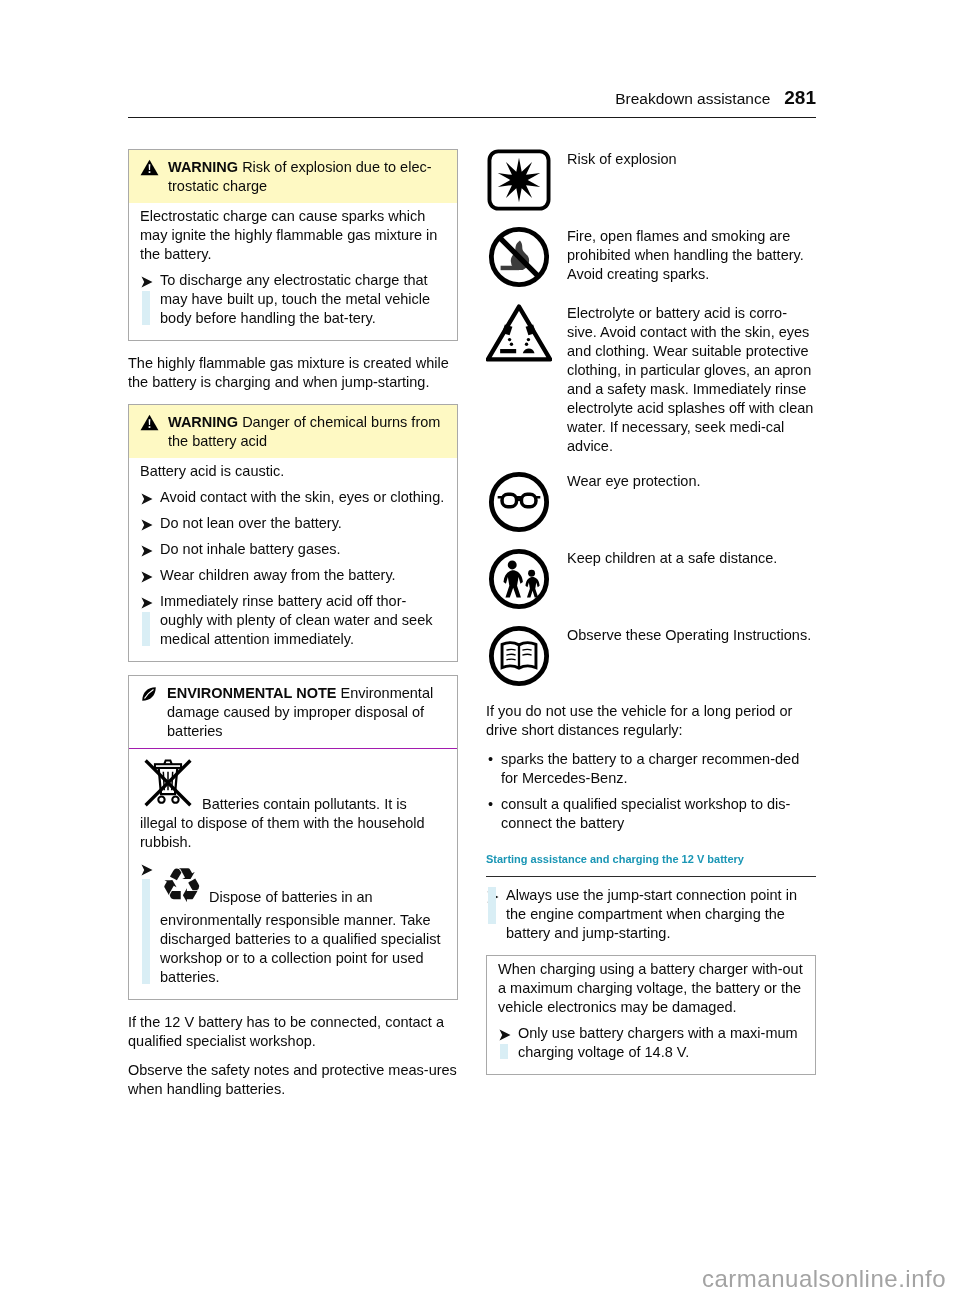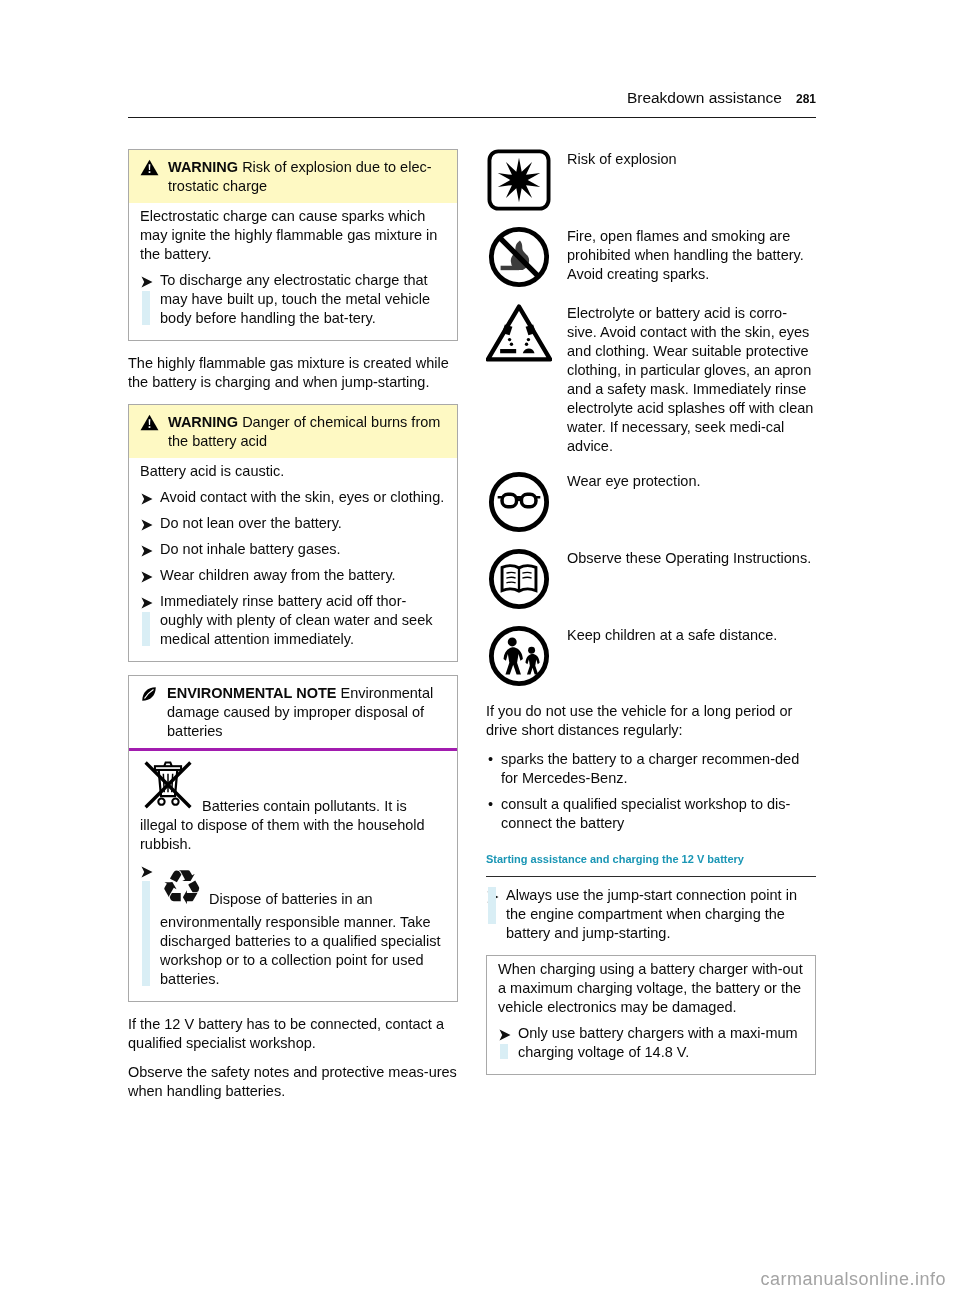--- a/index.html
+++ b/index.html
@@ -4,30 +4,30 @@
 <style>
   * { margin:0; padding:0; box-sizing:border-box; }
   html,body { background:#fff; }
   .page {
     position:relative; width:960px; height:1302px; margin:0 auto;
     background:#ffffff; color:#0b0b0b; overflow:hidden;
     font-family:"Liberation Sans", sans-serif; font-size:14.5px; line-height:19px;
   }
   
   .hdr { position:absolute; top:88px; left:128px; width:688px; text-align:right; font-size:15.5px; }
-  .hdr .num { font-weight:bold; font-size:12px; margin-left:14px; }
+  .hdr .num { font-weight:bold; font-size:19px; margin-left:14px; }
   .hdr-rule { position:absolute; top:117px; left:128px; width:688px; border-top:1.4px solid #1a1a1a; }
   
   .colL { position:absolute; left:128px; top:149px; width:330px; }
   .colR { position:absolute; left:486px; top:149px; width:330px; }
   
   .box { border:1px solid #a9a9a9; margin-bottom:13px; background:#fff; }
   .box-hd { display:flex; gap:9px; padding:8px 11px 7px; align-items:flex-start; }
   .box-hd.gray { background:#fef9c3; }
-  .box-hd.line { border-bottom:3px solid #a21caf; }
+  .box-hd.line { border-bottom:1px solid #a21caf; }
   .box-hd .ttl { flex:1; }
   .lbl { font-weight:bold; }
   .box-bd { padding:4px 11px 12px; }
   .icn { flex:0 0 auto; display:inline-block; margin-top:1px; }
   p.body { margin:0 0 4px; }
   p.para { margin:0 0 10px; }
   
   .instr { position:relative; padding-left:20px; margin-top:7px; }
   .instr .arr { position:absolute; left:1px; top:3px; }
   .instr .gut { position:absolute; left:2px; top:20px; bottom:3px; width:8px; background:#d9eef5; }
@@ -39,21 +39,21 @@
   .pict-row { display:flex; gap:15px; margin-bottom:15px; align-items:flex-start; }
   .pict { flex:0 0 66px; width:66px; display:flex; justify-content:center; }
   .pict-txt { flex:1; padding-top:1px; }
   
   .sec-hd { font-weight:bold; font-size:11px; line-height:20px; margin:16px 0 9px;
             padding-bottom:7px; border-bottom:1.2px solid #2b2b2b; }
   
   .inline-icon { display:inline-block; vertical-align:baseline; margin-right:6px; }
   .recycle-glyph { font-size:48px; line-height:52px; color:#111; font-family:"DejaVu Sans", sans-serif; }
   
-  .watermark { position:absolute; right:14px; bottom:8px; font-size:18px; line-height:30px;
+  .watermark { position:absolute; right:14px; bottom:8px; font-size:24px; line-height:30px;
                color:#a3a3a3; letter-spacing:0.5px; }
   .mt12 { margin-top:12px; }
 </style>
 </head>
 <body>
 
 <div class="page">
 
   <div class="hdr">
     <span>Breakdown assistance</span><span class="num">281</span>
@@ -233,39 +233,39 @@
           <path d="M29.5 29.5 h5" stroke="#000" stroke-width="3"></path>
         </svg>
       </span>
       <div class="pict-txt">Wear eye protection.</div>
     </div>
 
     <div class="pict-row">
       <span class="pict">
         <svg width="62" height="62" viewBox="0 0 64 64">
           <circle cx="32" cy="32" r="28.5" fill="#fff" stroke="#000" stroke-width="5"></circle>
-          <path d="M32 20.5 c-5.5-3-11.5-3-17.5-0.5 v24 c6-2.5 12-2.5 17.5 0.5 5.5-3 11.5-3 17.5-0.5 v-24 c-6-2.5-12-2.5-17.5 0.5 z" fill="#fff" stroke="#000" stroke-width="3"></path>
-          <path d="M32 20.5 v24" stroke="#000" stroke-width="2.4"></path>
-          <path d="M19 26 c3.5-1 7-1 9.5 0 M19 31 c3.5-1 7-1 9.5 0 M19 36 c3.5-1 7-1 9.5 0 M35.5 26 c3.5-1 7-1 9.5 0 M35.5 31 c3.5-1 7-1 9.5 0" stroke="#000" stroke-width="1.4" fill="none"></path>
-        </svg>
-      </span>
-      <div class="pict-txt">Observe these Operating Instructions.</div>
-    </div>
-
-    <div class="pict-row">
-      <span class="pict">
-        <svg width="62" height="62" viewBox="0 0 64 64">
-          <circle cx="32" cy="32" r="28.5" fill="#fff" stroke="#000" stroke-width="5"></circle>
           <circle cx="25" cy="17.5" r="4.6" fill="#000"></circle>
           <path d="M25 23 c-5.5 1.5-8.5 6-9 12 l2.5 2 2-7 1.5 9 -4 12 h4.5 l3.5-10 3.5 10 h4.5 l-4-12 1.5-9 2 7 2.5-2 c-0.5-6-3.5-10.5-9-12z" fill="#000"></path>
           <circle cx="45" cy="26" r="3.6" fill="#000"></circle>
           <path d="M45 30 c-4 1-6 4.5-6.3 9 l2 1.5 1.5-5 1 6.5 -3 9 h3.6 l2.2-7 2.2 7 h3.6 l-3-9 1-6.5 1.5 5 2-1.5 c-0.3-4.5-2.3-8-6.3-9z" fill="#000"></path>
         </svg>
       </span>
       <div class="pict-txt">Keep children at a safe distance.</div>
+    </div>
+
+    <div class="pict-row">
+      <span class="pict">
+        <svg width="62" height="62" viewBox="0 0 64 64">
+          <circle cx="32" cy="32" r="28.5" fill="#fff" stroke="#000" stroke-width="5"></circle>
+          <path d="M32 20.5 c-5.5-3-11.5-3-17.5-0.5 v24 c6-2.5 12-2.5 17.5 0.5 5.5-3 11.5-3 17.5-0.5 v-24 c-6-2.5-12-2.5-17.5 0.5 z" fill="#fff" stroke="#000" stroke-width="3"></path>
+          <path d="M32 20.5 v24" stroke="#000" stroke-width="2.4"></path>
+          <path d="M19 26 c3.5-1 7-1 9.5 0 M19 31 c3.5-1 7-1 9.5 0 M19 36 c3.5-1 7-1 9.5 0 M35.5 26 c3.5-1 7-1 9.5 0 M35.5 31 c3.5-1 7-1 9.5 0" stroke="#000" stroke-width="1.4" fill="none"></path>
+        </svg>
+      </span>
+      <div class="pict-txt">Observe these Operating Instructions.</div>
     </div>
 
     <p class="para">If you do not use the vehicle for a long period or drive short distances regularly:</p>
 
     <div class="list-item">
       <span>sparks the battery to a charger recommen-ded for Mercedes-Benz.</span>
     </div>
     <div class="list-item">
       <span>consult a qualified specialist workshop to dis-connect the battery</span>
     </div>

